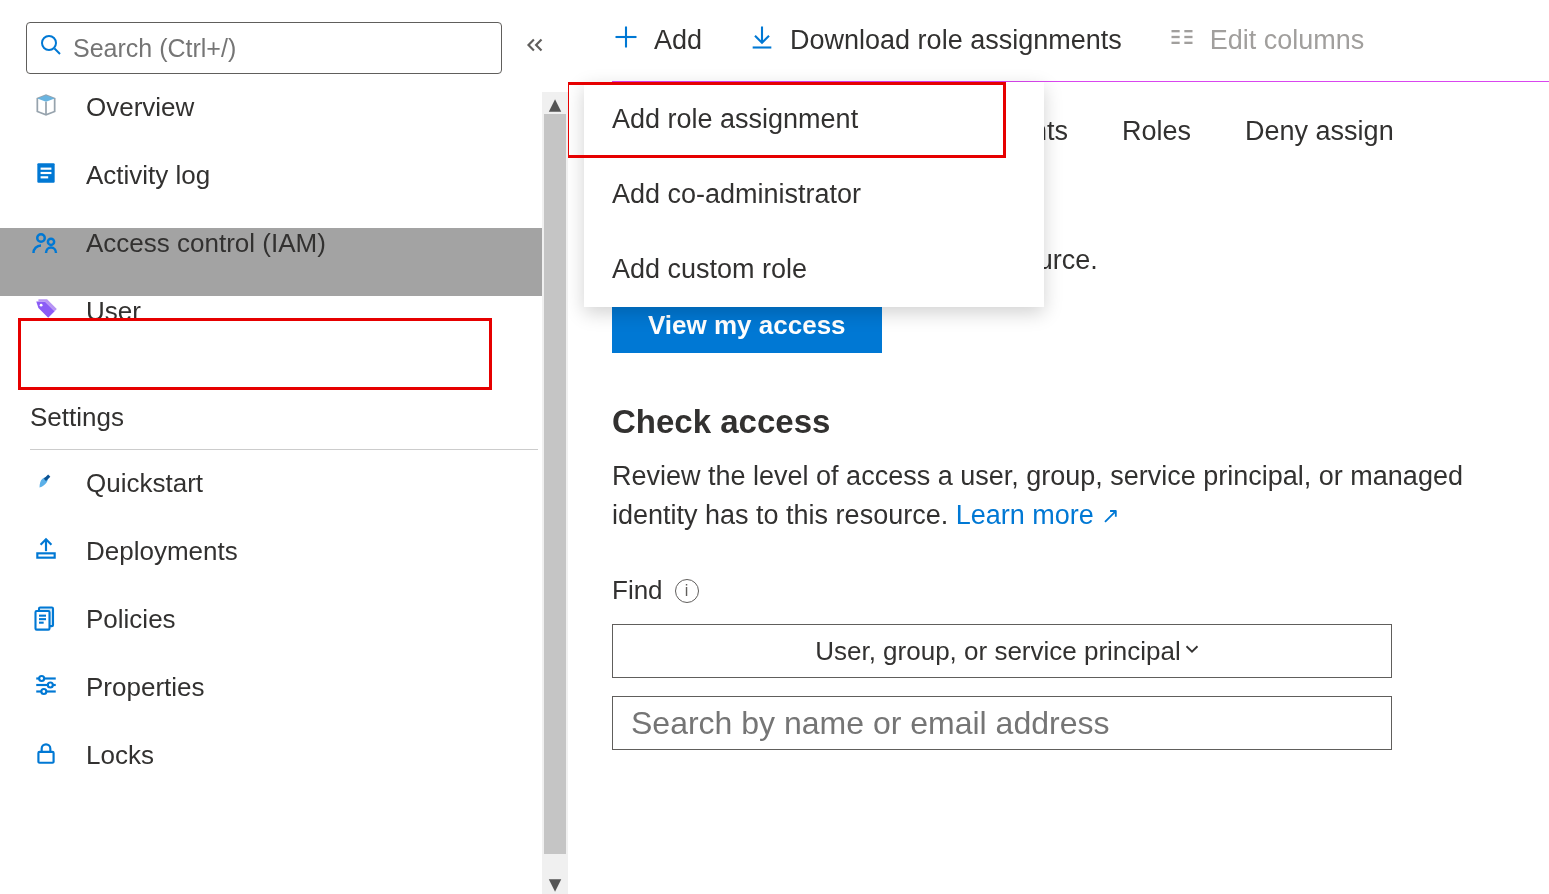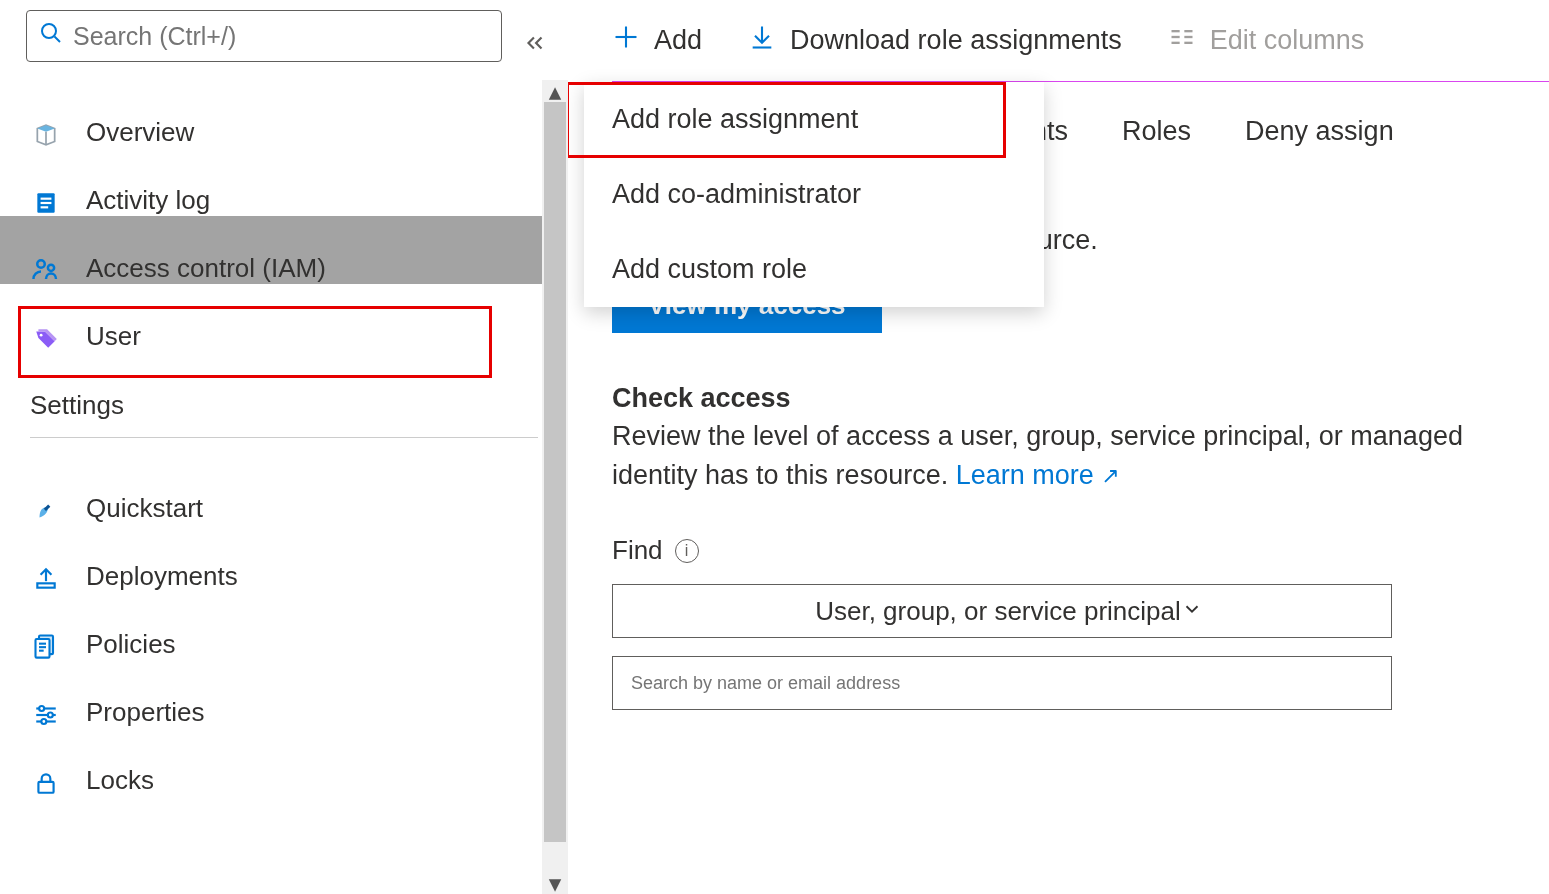--- a/index.html
+++ b/index.html
@@ -18,22 +18,22 @@
 
 .sidebar {
   width: 568px;
   height: 100%;
   display: flex;
   flex-direction: column;
   position: relative;
 }
 .searchbox-wrap {
   display: flex;
-  align-items: flex-end;
-  padding: 10px 20px 18px 26px;
+  align-items: center;
+  padding: 22px 20px 18px 26px;
   gap: 20px;
 }
 .searchbox {
   flex: 1;
   display: flex;
   align-items: center;
   border: 1px solid #605e5c;
   border-radius: 4px;
   height: 52px;
   padding: 0 12px;
@@ -51,21 +51,21 @@
 
 .nav-area {
   position: relative;
   flex: 1;
 }
 .nav-content {
   padding-bottom: 20px;
 }
 .nav-item {
   display: flex;
-  align-items: flex-end;
+  align-items: flex-start;
   height: 68px;
   padding-left: 30px;
   gap: 24px;
   cursor: pointer;
   font-size: 26px;
   color: #323130;
 }
 .nav-item.selected {
   background: #a3a3a3;
 }
@@ -142,21 +142,21 @@
   display: flex;
   gap: 54px;
   font-size: 27px;
   color: #323130;
   margin-top: 34px;
   padding-left: 4px;
 }
 .tab { cursor:pointer; white-space: nowrap; }
 
 .section { margin-top: 50px; }
-.section h3 { font-size: 27px; font-weight:600; margin-bottom: 3px;}
+.section h3 { font-size: 33px; font-weight:600; margin-bottom: 16px;}
 .section p { font-size: 27px; color: #323130; line-height: 1.45; }
 .link { color:#0078d4; cursor:pointer; }
 .ext-icon { font-size:22px; vertical-align: 1px; }
 
 .primary-btn {
   background: #0078d4;
   color: #fff;
   border: none;
   font-size: 26px;
   font-weight: 600;
@@ -180,21 +180,21 @@
   display:flex;
   align-items:center;
   padding: 0 18px;
   font-size:26px;
   color:#323130;
   margin-top: 18px;
   background:#fff;
 }
 .select-box { justify-content: center; cursor:pointer;padding-left:32px; }
 .text-input input {
-  border:none; outline:none; font-size:18px; width:100%; color:#605e5c; background:transparent;
+  border:none; outline:none; font-size:32px; width:100%; color:#605e5c; background:transparent;
 }
 
 
 .dropdown {
   position: absolute;
   top: 82px;
   left: 16px;
   width: 460px;
   background: #fff;
   box-shadow: 0 6px 18px rgba(0,0,0,0.18);

